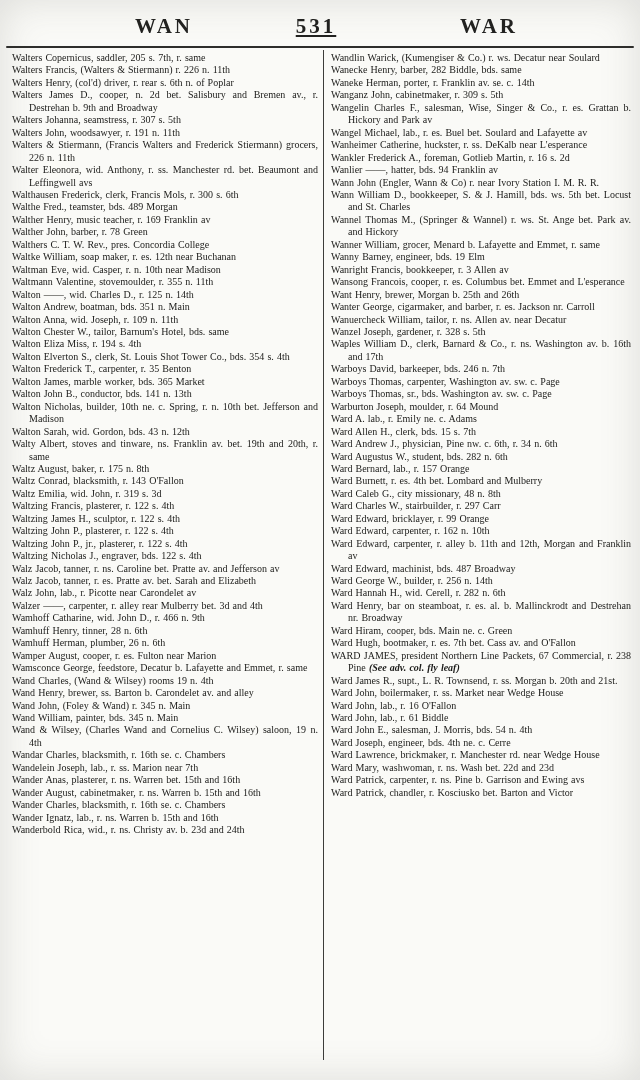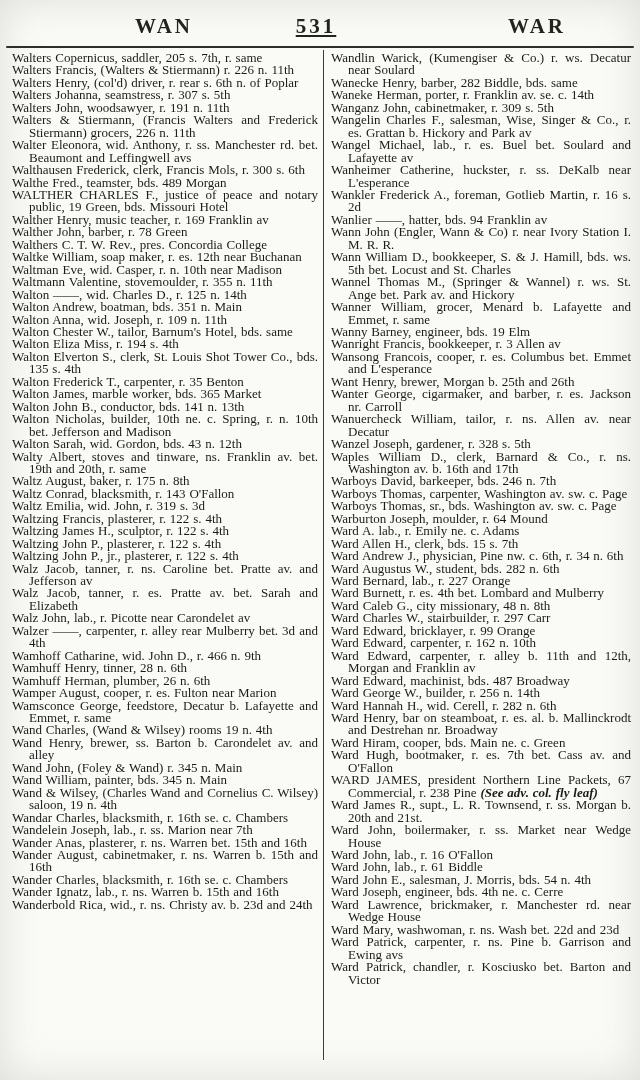--- a/index.html
+++ b/index.html
@@ -18,32 +18,32 @@
   }
   .hdr{position:absolute;top:14px;left:0;width:640px;height:28px;}
   .hdr span{
     position:absolute;transform:translateX(-50%);
     font-size:21px;font-weight:bold;letter-spacing:3px;
     color:#222220;
     text-align:center;
   }
   .hdr .pos-left{left:164px;}
   .hdr .pos-center{left:316px;text-decoration:underline;}
-  .hdr .pos-right{left:489px;margin-left:48px;}
+  .hdr .pos-right{left:489px;}
   .hrule{
     position:absolute;top:46px;left:6px;width:628px;height:2px;
     background:#2e2e2c;border-radius:1px;
   }
   .vrule{
     position:absolute;top:50px;left:323px;width:1px;height:1010px;
     background:#3c3c3a;
   }
   .col{
     position:absolute;top:52px;height:1012px;overflow:hidden;
-    font-size:13px;line-height:12.45px;
+    font-size:10px;line-height:12.45px;
     text-align:justify;
     word-spacing:0.6px;
   }
   .col-left{left:12px;width:306px;}
   .col-right{left:331px;width:300px;}
   .entry{
     padding-left:17px;text-indent:-17px;
     color:#1b1b19;
   }
   .entry i{font-weight:bold;}
@@ -59,52 +59,53 @@
     <span class="pos-right">WAR</span>
   </div>
 
   <div class="hrule"></div>
   <div class="vrule"></div>
 
   <div class="col col-left">
       <div class="entry">Walters Copernicus, saddler, 205 s. 7th, r. same</div>
       <div class="entry">Walters Francis, (Walters &amp; Stiermann) r. 226 n. 11th</div>
       <div class="entry">Walters Henry, (col'd) driver, r. rear s. 6th n. of Poplar</div>
+      <div class="entry">Walters James D., cooper, n. 2d bet. Salisbury and Bremen av., r. Destrehan b. 9th and Broadway</div>
       <div class="entry">Walters Johanna, seamstress, r. 307 s. 5th</div>
       <div class="entry">Walters John, woodsawyer, r. 191 n. 11th</div>
       <div class="entry">Walters &amp; Stiermann, (Francis Walters and Frederick Stiermann) grocers, 226 n. 11th</div>
       <div class="entry">Walter Eleonora, wid. Anthony, r. ss. Manchester rd. bet. Beaumont and Leffingwell avs</div>
       <div class="entry">Walthausen Frederick, clerk, Francis Mols, r. 300 s. 6th</div>
       <div class="entry">Walthe Fred., teamster, bds. 489 Morgan</div>
-      <div class="entry">WALTHER CHARLES F., justice of peace and notary public, 19 Green, bds. Missouri Hotel</div>
       <div class="entry">Walther Henry, music teacher, r. 169 Franklin av</div>
       <div class="entry">Walther John, barber, r. 78 Green</div>
       <div class="entry">Walthers C. T. W. Rev., pres. Concordia College</div>
       <div class="entry">Waltke William, soap maker, r. es. 12th near Buchanan</div>
       <div class="entry">Waltman Eve, wid. Casper, r. n. 10th near Madison</div>
       <div class="entry">Waltmann Valentine, stovemoulder, r. 355 n. 11th</div>
       <div class="entry">Walton ——, wid. Charles D., r. 125 n. 14th</div>
       <div class="entry">Walton Andrew, boatman, bds. 351 n. Main</div>
       <div class="entry">Walton Anna, wid. Joseph, r. 109 n. 11th</div>
       <div class="entry">Walton Chester W., tailor, Barnum's Hotel, bds. same</div>
       <div class="entry">Walton Eliza Miss, r. 194 s. 4th</div>
-      <div class="entry">Walton Elverton S., clerk, St. Louis Shot Tower Co., bds. 135 s. 4th</div>
+      <div class="entry">Walton Elverton S., clerk, St. Louis Shot Tower Co., bds. 354 s. 4th</div>
       <div class="entry">Walton Frederick T., carpenter, r. 35 Benton</div>
       <div class="entry">Walton James, marble worker, bds. 365 Market</div>
       <div class="entry">Walton John B., conductor, bds. 141 n. 13th</div>
       <div class="entry">Walton Nicholas, builder, 10th ne. c. Spring, r. n. 10th bet. Jefferson and Madison</div>
       <div class="entry">Walton Sarah, wid. Gordon, bds. 43 n. 12th</div>
       <div class="entry">Walty Albert, stoves and tinware, ns. Franklin av. bet. 19th and 20th, r. same</div>
       <div class="entry">Waltz August, baker, r. 175 n. 8th</div>
       <div class="entry">Waltz Conrad, blacksmith, r. 143 O'Fallon</div>
       <div class="entry">Waltz Emilia, wid. John, r. 319 s. 3d</div>
       <div class="entry">Waltzing Francis, plasterer, r. 122 s. 4th</div>
       <div class="entry">Waltzing James H., sculptor, r. 122 s. 4th</div>
       <div class="entry">Waltzing John P., plasterer, r. 122 s. 4th</div>
       <div class="entry">Waltzing John P., jr., plasterer, r. 122 s. 4th</div>
+      <div class="entry">Waltzing Nicholas J., engraver, bds. 122 s. 4th</div>
       <div class="entry">Walz Jacob, tanner, r. ns. Caroline bet. Pratte av. and Jefferson av</div>
       <div class="entry">Walz Jacob, tanner, r. es. Pratte av. bet. Sarah and Elizabeth</div>
       <div class="entry">Walz John, lab., r. Picotte near Carondelet av</div>
       <div class="entry">Walzer ——, carpenter, r. alley rear Mulberry bet. 3d and 4th</div>
       <div class="entry">Wamhoff Catharine, wid. John D., r. 466 n. 9th</div>
       <div class="entry">Wamhuff Henry, tinner, 28 n. 6th</div>
       <div class="entry">Wamhuff Herman, plumber, 26 n. 6th</div>
       <div class="entry">Wamper August, cooper, r. es. Fulton near Marion</div>
       <div class="entry">Wamsconce George, feedstore, Decatur b. Lafayette and Emmet, r. same</div>
       <div class="entry">Wand Charles, (Wand &amp; Wilsey) rooms 19 n. 4th</div>
@@ -143,21 +144,21 @@
       <div class="entry">Wanzel Joseph, gardener, r. 328 s. 5th</div>
       <div class="entry">Waples William D., clerk, Barnard &amp; Co., r. ns. Washington av. b. 16th and 17th</div>
       <div class="entry">Warboys David, barkeeper, bds. 246 n. 7th</div>
       <div class="entry">Warboys Thomas, carpenter, Washington av. sw. c. Page</div>
       <div class="entry">Warboys Thomas, sr., bds. Washington av. sw. c. Page</div>
       <div class="entry">Warburton Joseph, moulder, r. 64 Mound</div>
       <div class="entry">Ward A. lab., r. Emily ne. c. Adams</div>
       <div class="entry">Ward Allen H., clerk, bds. 15 s. 7th</div>
       <div class="entry">Ward Andrew J., physician, Pine nw. c. 6th, r. 34 n. 6th</div>
       <div class="entry">Ward Augustus W., student, bds. 282 n. 6th</div>
-      <div class="entry">Ward Bernard, lab., r. 227 Orange</div>
+      <div class="entry">Ward Bernard, lab., r. 157 Orange</div>
       <div class="entry">Ward Burnett, r. es. 4th bet. Lombard and Mulberry</div>
       <div class="entry">Ward Caleb G., city missionary, 48 n. 8th</div>
       <div class="entry">Ward Charles W., stairbuilder, r. 297 Carr</div>
       <div class="entry">Ward Edward, bricklayer, r. 99 Orange</div>
       <div class="entry">Ward Edward, carpenter, r. 162 n. 10th</div>
       <div class="entry">Ward Edward, carpenter, r. alley b. 11th and 12th, Morgan and Franklin av</div>
       <div class="entry">Ward Edward, machinist, bds. 487 Broadway</div>
       <div class="entry">Ward George W., builder, r. 256 n. 14th</div>
       <div class="entry">Ward Hannah H., wid. Cerell, r. 282 n. 6th</div>
       <div class="entry">Ward Henry, bar on steamboat, r. es. al. b. Mallinckrodt and Destrehan nr. Broadway</div>

